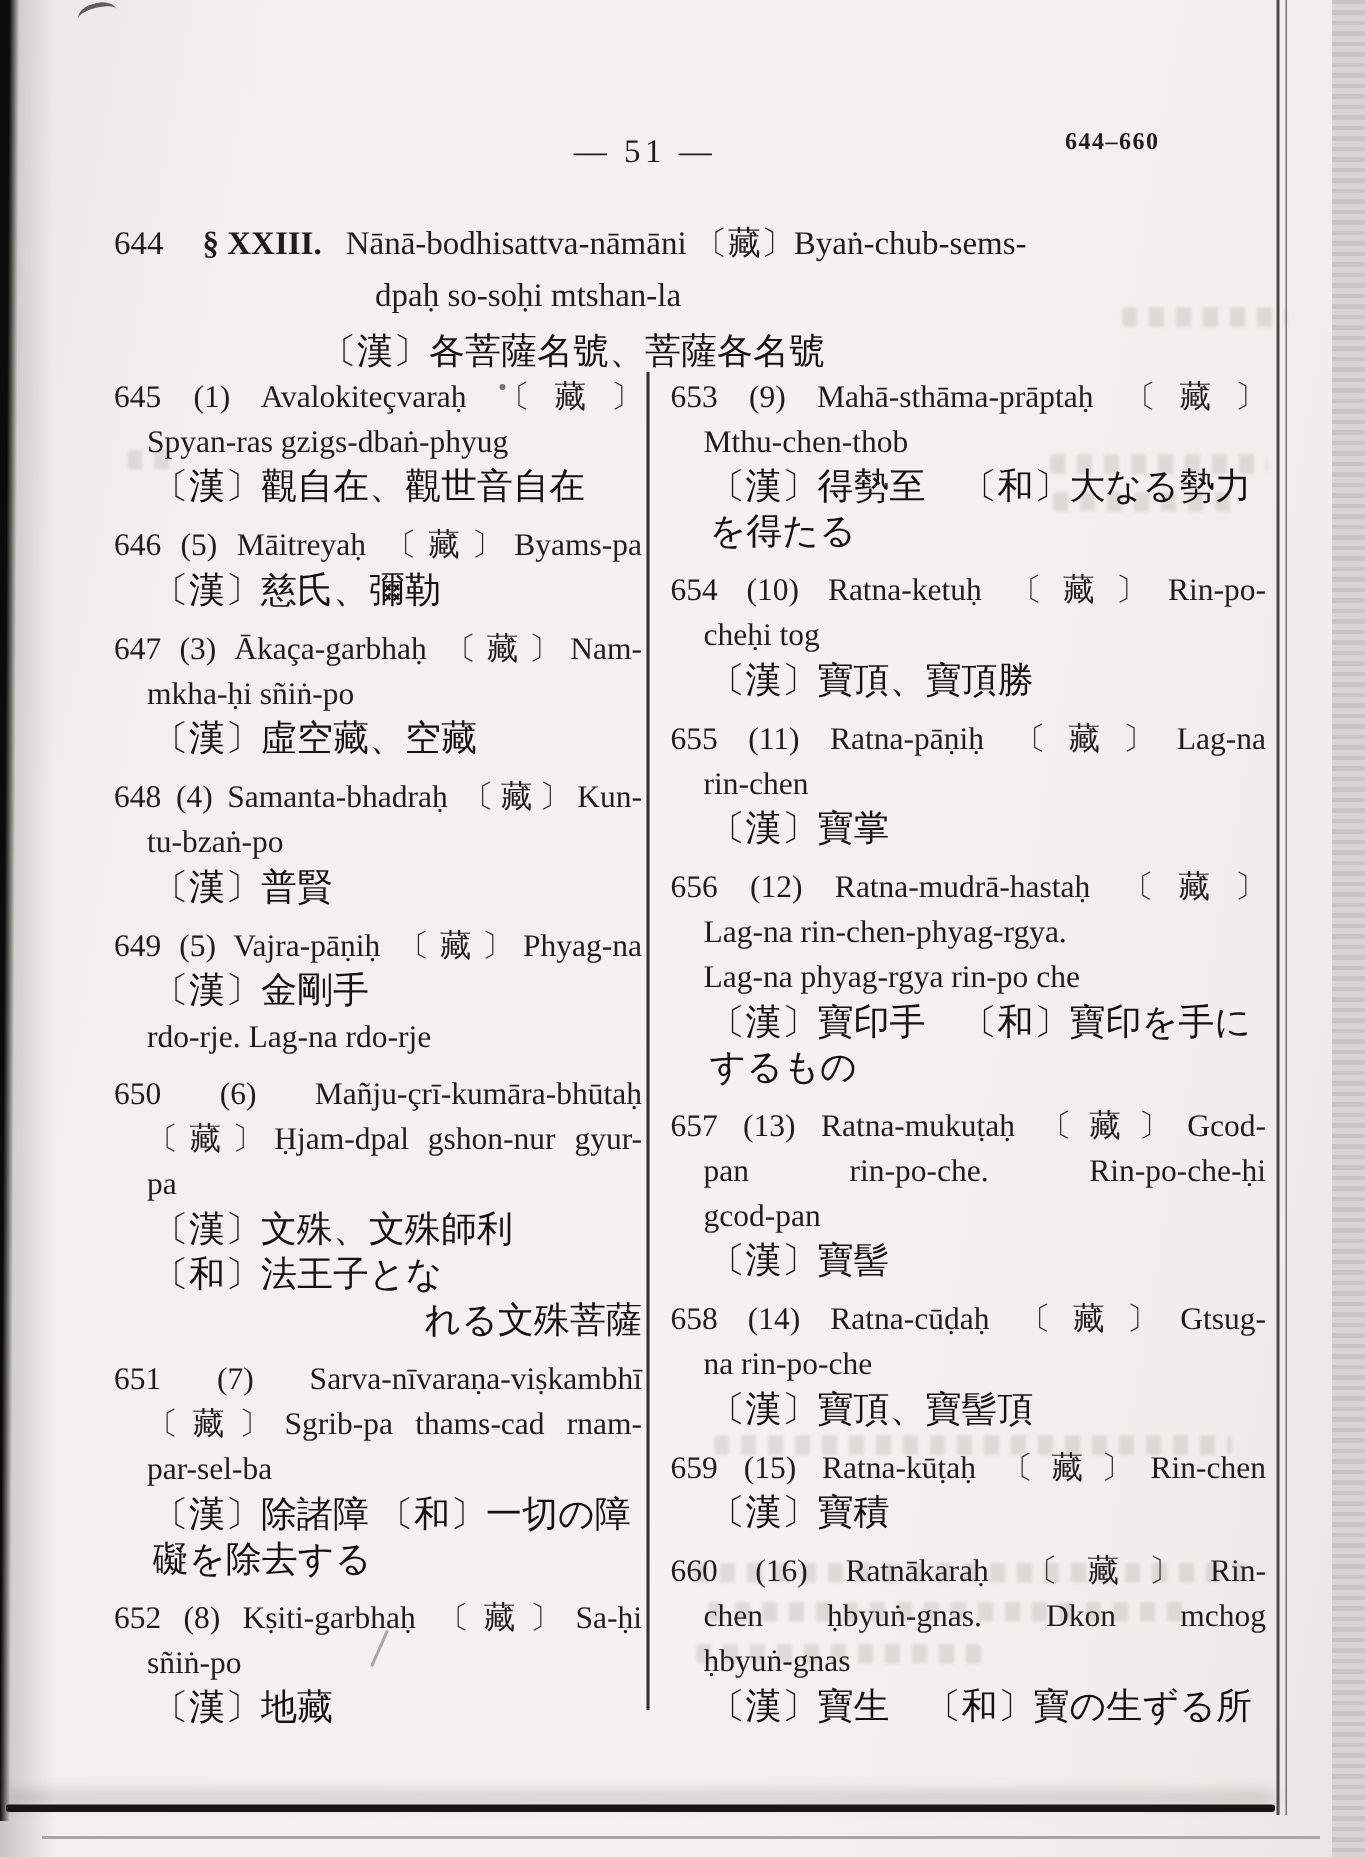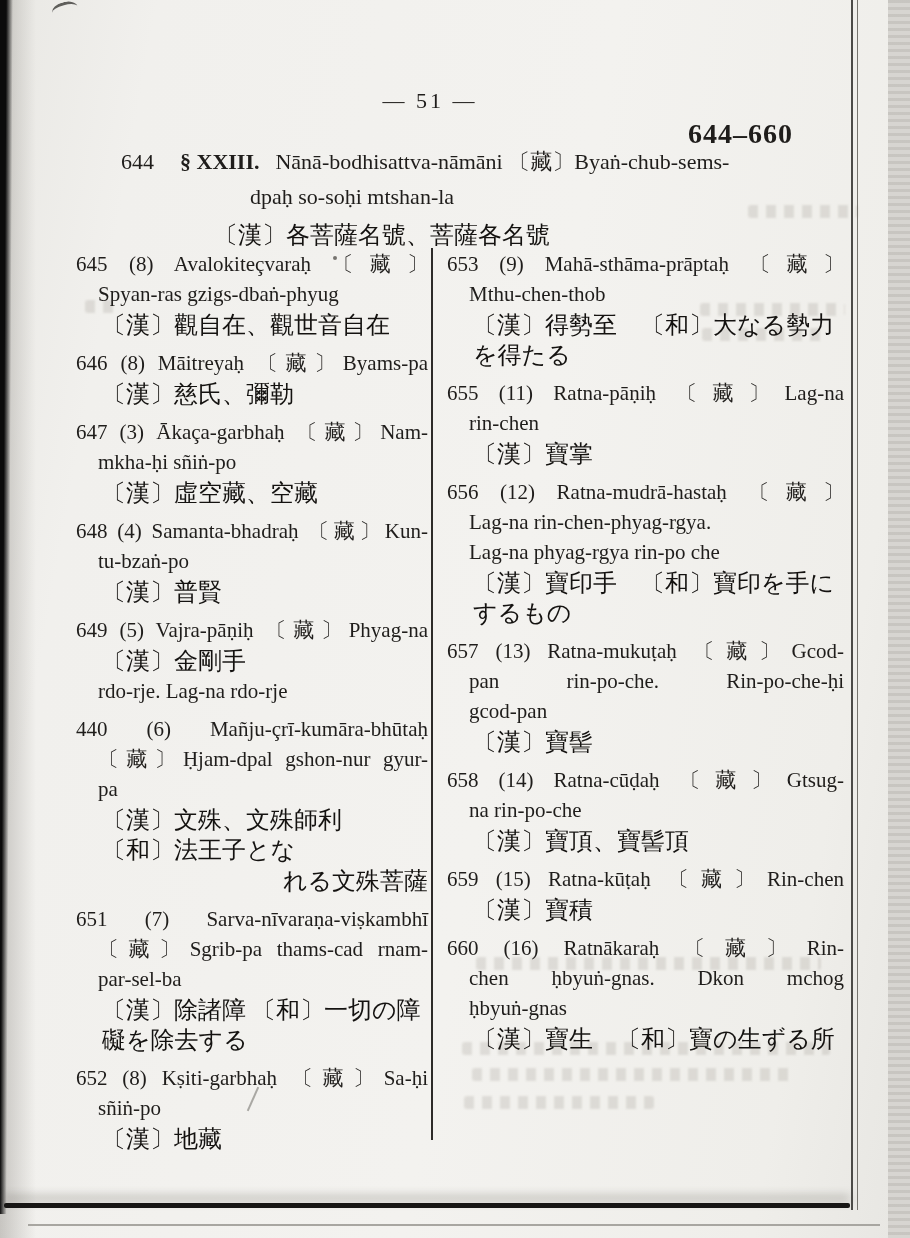--- a/index.html
+++ b/index.html
@@ -19,24 +19,24 @@
   .edge-bottom2{position:absolute;left:28px;top:1224px;width:852px;height:2px;background:#a8a6a1;}
   .edge-right1{position:absolute;left:851px;top:0;width:2px;height:1210px;background:#4c4b48;}
   .edge-right2{position:absolute;left:857px;top:0;width:1px;height:1210px;background:#77756f;}
   .edge-right-band{position:absolute;left:888px;top:0;width:22px;height:1238px;
     background:
       repeating-linear-gradient(180deg,rgba(120,116,108,.16) 0 3px,rgba(120,116,108,0) 3px 7px),
       #d7d5d1;}
   
   .page-num{position:absolute;left:355px;top:88px;width:150px;text-align:center;
     font-size:22px;letter-spacing:3px;}
-  .entry-range{position:absolute;left:688px;top:86px;font-size:28px;font-weight:bold;letter-spacing:1px;margin-top:32px;}
+  .entry-range{position:absolute;left:710px;top:86px;font-size:16px;font-weight:bold;letter-spacing:1px;}
   
   .section{position:absolute;left:76px;top:146px;width:775px;font-size:22px;line-height:32px;}
-  .s-num{margin-right:26px;margin-left:45px;}
+  .s-num{margin-right:26px;}
   .s-mark{font-weight:bold;margin-right:16px;}
   .s-l2{margin-left:174px;margin-top:3px;}
   .s-l3{margin-left:138px;margin-top:6px;}
   
   .divider{position:absolute;left:431px;top:248px;width:2px;height:892px;background:#2d2b29;}
   .col{position:absolute;top:249px;font-size:21px;line-height:30px;}
   .col-left{left:76px;width:352px;}
   .col-right{left:447px;width:397px;}
   .entry{margin-bottom:8px;}
   .line{min-height:30px;}
@@ -86,45 +86,45 @@
     <div class="s-l1">
       <span class="s-num">644</span><span class="s-mark">§ XXIII.</span><span class="s-rest">Nānā-bodhisattva-nāmāni 〔藏〕Byaṅ-chub-sems-</span>
     </div>
     <div class="s-l2">dpaḥ so-soḥi mtshan-la</div>
     <div class="s-l3 cjk">〔漢〕各菩薩名號、菩薩各名號</div>
   </div>
 
   <div class="divider"></div>
   <div class="col col-left">
       <div class="entry">
-        <div class="line first justify">645 (8) Avalokiteçvaraḥ 〔藏〕</div>
+        <div class="line first justify">645 (1) Avalokiteçvaraḥ 〔藏〕</div>
         <div class="line cont">Spyan-ras gzigs-dbaṅ-phyug</div>
         <div class="line cjk">〔漢〕觀自在、觀世音自在</div>
       </div>
       <div class="entry">
-        <div class="line first justify">646 (8) Māitreyaḥ 〔藏〕Byams-pa</div>
+        <div class="line first justify">646 (5) Māitreyaḥ 〔藏〕Byams-pa</div>
         <div class="line cjk">〔漢〕慈氏、彌勒</div>
       </div>
       <div class="entry">
         <div class="line first justify">647 (3) Ākaça-garbhaḥ 〔藏〕Nam-</div>
         <div class="line cont">mkha-ḥi sñiṅ-po</div>
         <div class="line cjk">〔漢〕虛空藏、空藏</div>
       </div>
       <div class="entry">
         <div class="line first justify">648 (4) Samanta-bhadraḥ 〔藏〕Kun-</div>
         <div class="line cont">tu-bzaṅ-po</div>
         <div class="line cjk">〔漢〕普賢</div>
       </div>
       <div class="entry">
         <div class="line first justify">649 (5) Vajra-pāṇiḥ 〔藏〕Phyag-na</div>
         <div class="line cjk">〔漢〕金剛手</div>
         <div class="line cont">rdo-rje.  Lag-na rdo-rje</div>
       </div>
       <div class="entry">
-        <div class="line first justify">440 (6) Mañju-çrī-kumāra-bhūtaḥ</div>
+        <div class="line first justify">650 (6) Mañju-çrī-kumāra-bhūtaḥ</div>
         <div class="line cont justify">〔藏〕Ḥjam-dpal gshon-nur gyur-</div>
         <div class="line cont">pa</div>
         <div class="line cjk">〔漢〕文殊、文殊師利　〔和〕法王子とな</div>
         <div class="line cjk flush">れる文殊菩薩</div>
       </div>
       <div class="entry">
         <div class="line first justify">651 (7) Sarva-nīvaraṇa-viṣkambhī</div>
         <div class="line cont justify">〔藏〕Sgrib-pa thams-cad rnam-</div>
         <div class="line cont">par-sel-ba</div>
         <div class="line cjk">〔漢〕除諸障 〔和〕一切の障礙を除去する</div>
@@ -133,20 +133,25 @@
         <div class="line first justify">652 (8) Kṣiti-garbhaḥ 〔藏〕Sa-ḥi</div>
         <div class="line cont">sñiṅ-po</div>
         <div class="line cjk">〔漢〕地藏</div>
       </div>
     </div>
   <div class="col col-right">
       <div class="entry">
         <div class="line first justify">653 (9) Mahā-sthāma-prāptaḥ 〔藏〕</div>
         <div class="line cont">Mthu-chen-thob</div>
         <div class="line cjk">〔漢〕得勢至　〔和〕大なる勢力を得たる</div>
+      </div>
+      <div class="entry">
+        <div class="line first justify">654 (10) Ratna-ketuḥ 〔藏〕Rin-po-</div>
+        <div class="line cont">cheḥi tog</div>
+        <div class="line cjk">〔漢〕寶頂、寶頂勝</div>
       </div>
       <div class="entry">
         <div class="line first justify">655 (11) Ratna-pāṇiḥ 〔藏〕Lag-na</div>
         <div class="line cont">rin-chen</div>
         <div class="line cjk">〔漢〕寶掌</div>
       </div>
       <div class="entry">
         <div class="line first justify">656 (12) Ratna-mudrā-hastaḥ 〔藏〕</div>
         <div class="line cont">Lag-na rin-chen-phyag-rgya.</div>
         <div class="line cont">Lag-na phyag-rgya rin-po che</div>

